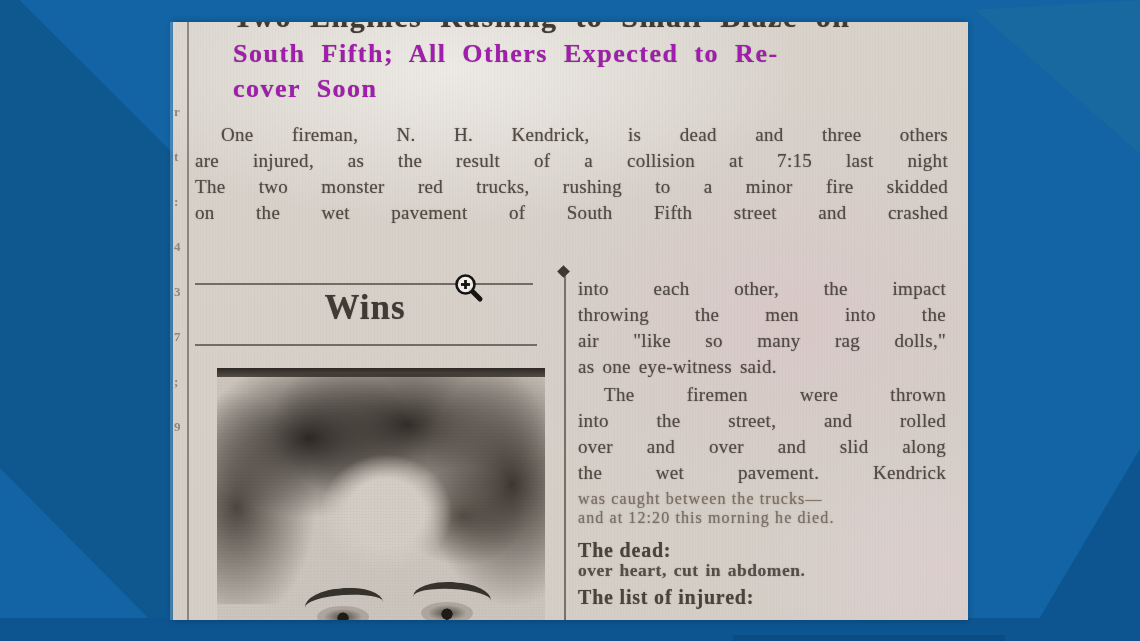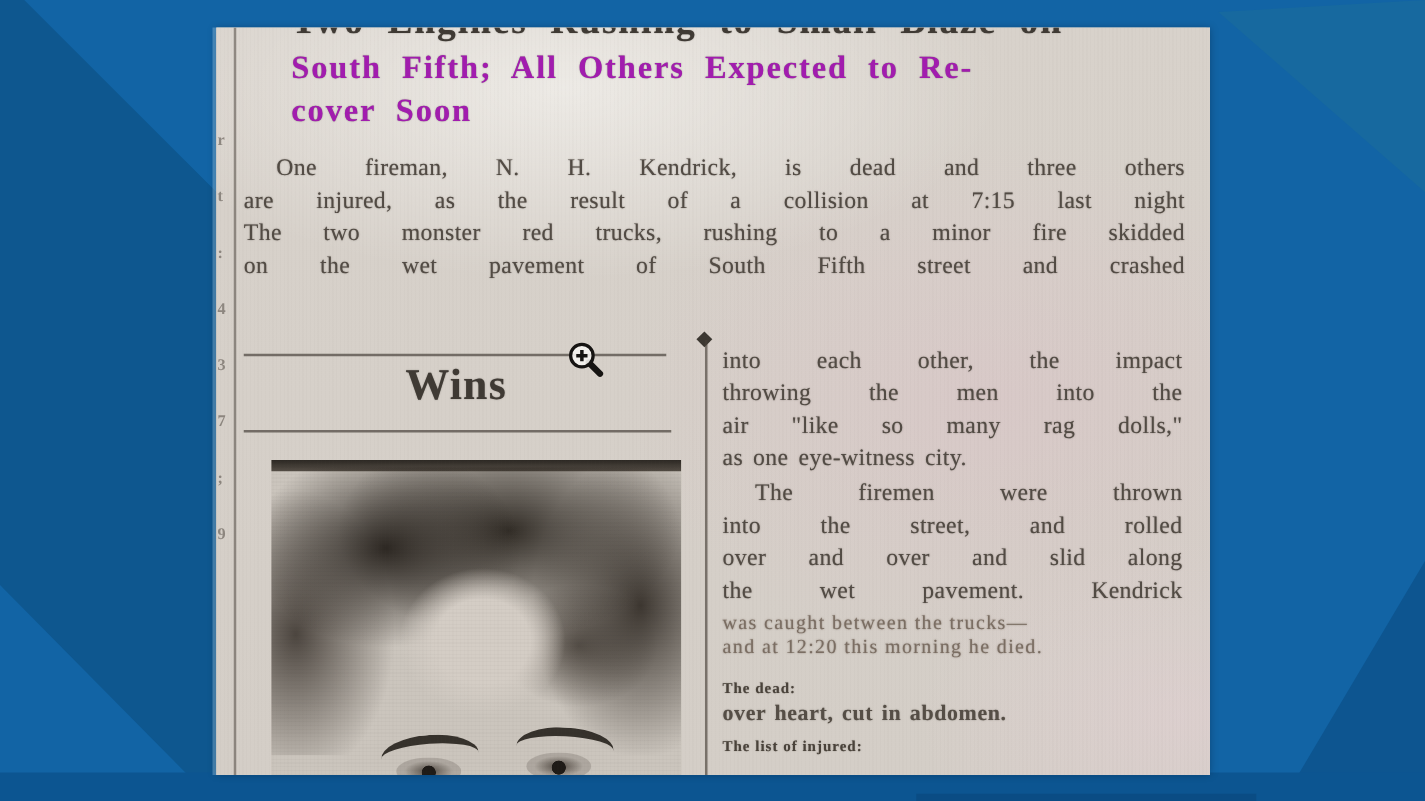--- a/index.html
+++ b/index.html
@@ -40,21 +40,21 @@
           line-height:36px;letter-spacing:1.5px;word-spacing:9px;white-space:nowrap;
           text-shadow:0 0 1px rgba(63,58,52,.6);}
   .body-line{color:#524b44;font-size:19px;line-height:26px;letter-spacing:.3px;word-spacing:3px;
           text-shadow:0 0 1.2px rgba(82,75,68,.65);}
   .just{text-align:justify;text-align-last:justify;}
   .indent{text-indent:26px;}
   .lead{position:absolute;left:22px;top:100px;width:753px;}
   .rcol{position:absolute;left:405px;top:254px;width:368px;}
   .small-line{color:#7b6e63;font-size:16px;line-height:19px;letter-spacing:1.1px;
           text-shadow:0 0 1.5px rgba(123,110,99,.8);}
-  .bold-line{color:#4a433b;font-size:12px;line-height:20px;font-weight:bold;letter-spacing:.8px;
+  .bold-line{color:#4a433b;font-size:20px;line-height:20px;font-weight:bold;letter-spacing:.8px;
           text-shadow:0 0 1px rgba(74,67,59,.6);}
   .med-line{color:#554e46;font-size:17.5px;line-height:20px;font-weight:bold;letter-spacing:.5px;
           word-spacing:2px;text-shadow:0 0 1.2px rgba(85,78,70,.6);}
   .mt13{margin-top:13px;} .mt7{margin-top:7px;} .mt3{margin-top:3px;} .mt2{margin-top:2px;}
   .wins{position:absolute;left:22px;top:266px;width:340px;text-align:center;
         font-size:35px;font-weight:bold;color:#3f3a34;letter-spacing:1px;
         text-shadow:0 0 1px rgba(63,58,52,.6);}
   
   .portrait{position:absolute;left:44px;top:346px;width:328px;height:252px;background:#cbc5bd;overflow:hidden;}
   .portrait .topband{position:absolute;left:0;top:0;width:100%;height:9px;
@@ -141,21 +141,21 @@
       <div class="grain2"></div>
     </div>
 
     <div class="diamond"></div>
     <div class="vrule col-rule"></div>
 
     <div class="rcol">
       <div class="body-line just">into each other, the impact</div>
       <div class="body-line just">throwing the men into the</div>
       <div class="body-line just">air "like so many rag dolls,"</div>
-      <div class="body-line">as one eye-witness city.</div>
+      <div class="body-line">as one eye-witness said.</div>
 
       <div class="body-line just indent mt2">The firemen were thrown</div>
       <div class="body-line just">into the street, and rolled</div>
       <div class="body-line just">over and over and slid along</div>
       <div class="body-line just">the wet pavement.  Kendrick</div>
 
       <div class="small-line mt3">was caught between the trucks—</div>
       <div class="small-line">and at 12:20 this morning he died.</div>
 
       <div class="bold-line mt13">The dead:</div>

